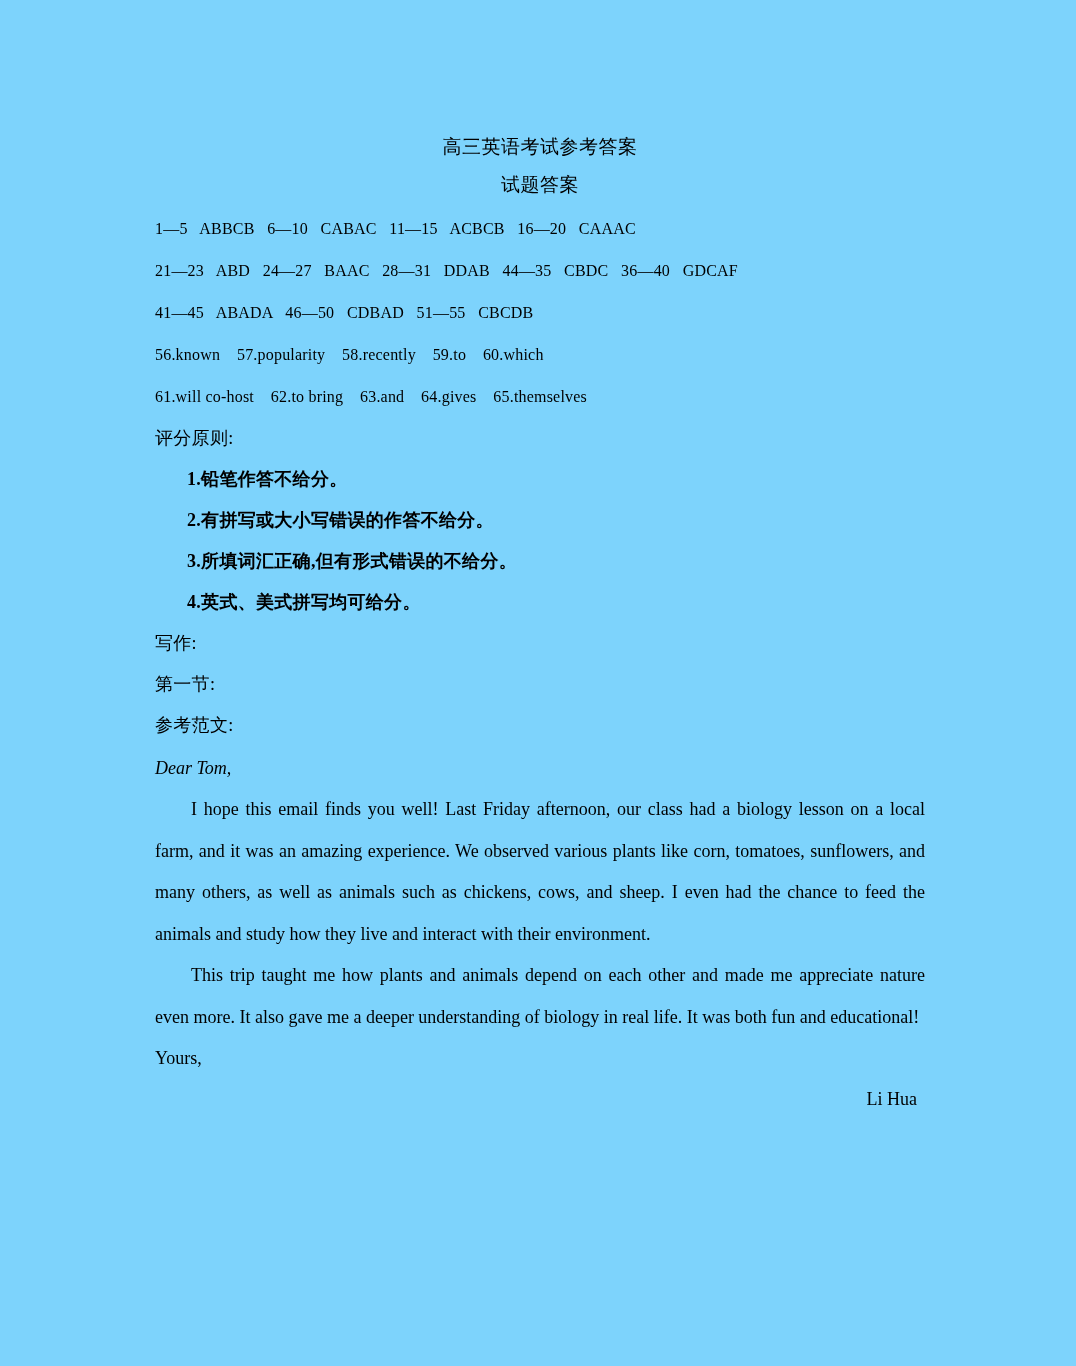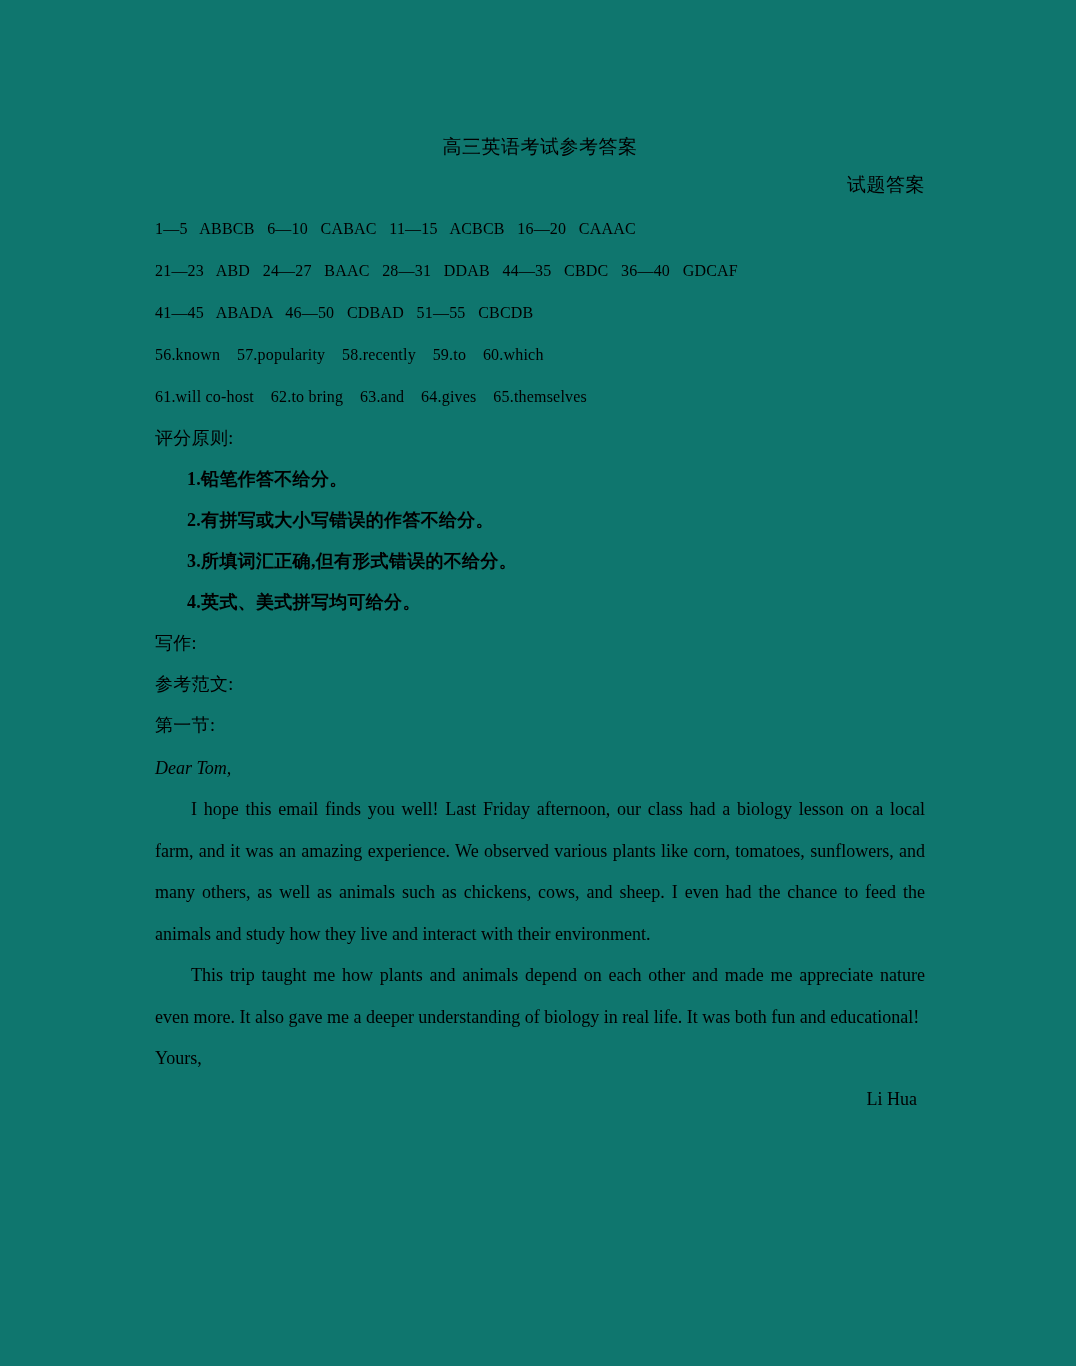--- a/index.html
+++ b/index.html
@@ -14,36 +14,36 @@
     color: #000000;
     position: relative;
     overflow: hidden;
   }
   .page {
     position: absolute;
     left: 0;
     top: 0;
     width: 1076px;
     height: 1366px;
-    background: #0f766e;
+    background: #7dd3fc;
   }
   .content {
     position: absolute;
     left: 155px;
     top: 130px;
     width: 770px;
   }
   .title-main {
     text-align: center;
     font-size: 19px;
     line-height: 34px;
     letter-spacing: 0.5px;
   }
   .title-sub {
-    text-align: right;
+    text-align: center;
     font-size: 19px;
     line-height: 34px;
     letter-spacing: 0.5px;
     margin-top: 4px;
   }
   .answer-line {
     font-size: 16px;
     line-height: 42px;
     white-space: pre;
     letter-spacing: 0.2px;
@@ -109,22 +109,22 @@
     <div class="answer-line">61.will co-host    62.to bring    63.and    64.gives    65.themselves</div>
 
     <div class="section-label">评分原则:</div>
 
     <div class="rule-item">1.铅笔作答不给分。</div>
     <div class="rule-item">2.有拼写或大小写错误的作答不给分。</div>
     <div class="rule-item">3.所填词汇正确,但有形式错误的不给分。</div>
     <div class="rule-item">4.英式、美式拼写均可给分。</div>
 
     <div class="plain-line">写作:</div>
+    <div class="plain-line">第一节:</div>
     <div class="plain-line">参考范文:</div>
-    <div class="plain-line">第一节:</div>
 
     <div class="letter-salutation">Dear Tom,</div>
 
     <div class="letter-para">I hope this email finds you well! Last Friday afternoon, our class had a biology lesson on a local farm, and it was an amazing experience. We observed various plants like corn, tomatoes, sunflowers, and many others, as well as animals such as chickens, cows, and sheep. I even had the chance to feed the animals and study how they live and interact with their environment.</div>
     <div class="letter-para">This trip taught me how plants and animals depend on each other and made me appreciate nature even more. It also gave me a deeper understanding of biology in real life. It was both fun and educational!</div>
 
     <div class="sign-off">Yours,</div>
     <div class="sign-name">Li Hua</div>
 
   </div>

